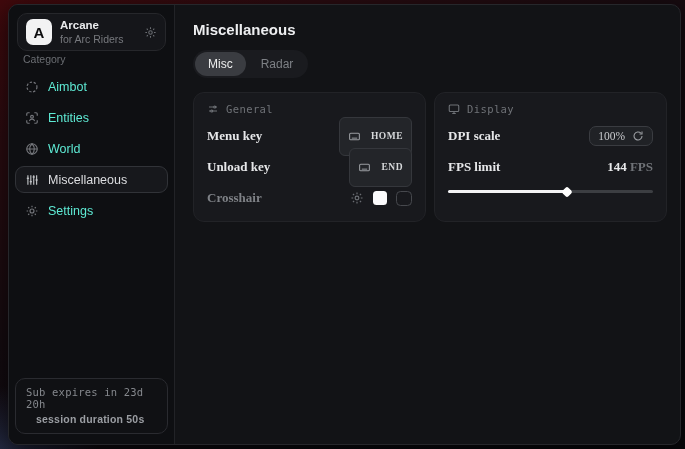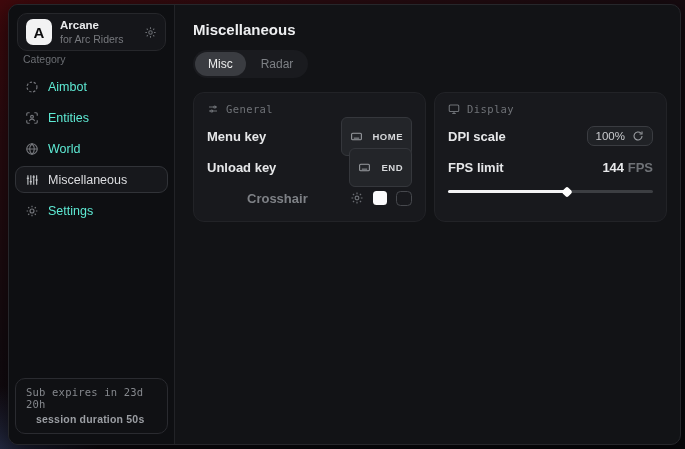--- a/index.html
+++ b/index.html
@@ -64,23 +64,23 @@
   }
   .tab.active { background:#3a3c41; color:#eceded;text-align:center; }
   .cards { display:flex; gap:8px; margin-top:14px; }
   .card {
     width:233px; background:#18191d; border:1px solid #222327; border-radius:11px;
     padding:10px 13px 13px;
   }
   .card-head { display:flex; align-items:center; gap:7px; color:#6f7control; color:#6f7277; }
   .card-head .ic { display:flex; color:#6f7277; }
   .card-title { font-family:"DejaVu Sans Mono", monospace; font-size:10.5px; letter-spacing:.4px; }
-  .row { display:flex; align-items:center; justify-content:space-between; margin-top:11px; height:20px; }
+  .row { display:flex; align-items:center; justify-content:space-between; margin-top:11px; height:20px;font-family:Liberation Serif, serif; }
   .row-label { color:#e6e7e9; font-size:13px; font-weight:bold; }
-  .row-label.dim { color:#7e8186;margin-left:40px; }
+  .row-label.dim { color:#7e8186; }
   .key-btn {
     display:inline-flex; align-items:center; gap:10px;
     background:#232529; border:1px solid #35373c; border-radius:6px;
     padding:12px 8px; color:#d6d8da; font-size:9.5px; font-weight:bold; letter-spacing:.5px;
     cursor:pointer;
   }
   .key-btn .ic { display:flex; color:#9success; color:#9a9da1; }
   .cross-controls { display:flex; align-items:center; gap:9px; }
   .cross-gear { display:flex; color:#6d7075; cursor:pointer; }
   .swatch { width:14px; height:14px; background:#fbfbfc; border-radius:3.5px; cursor:pointer; }

